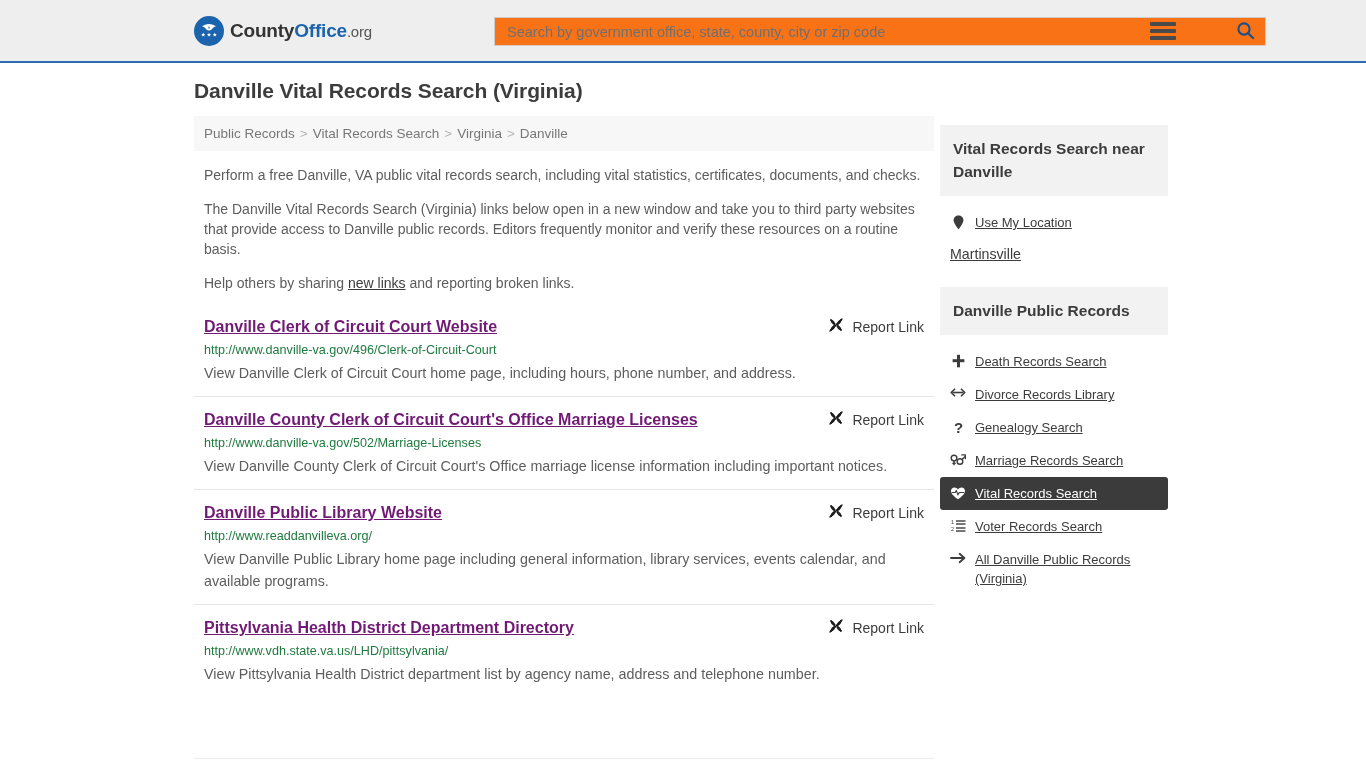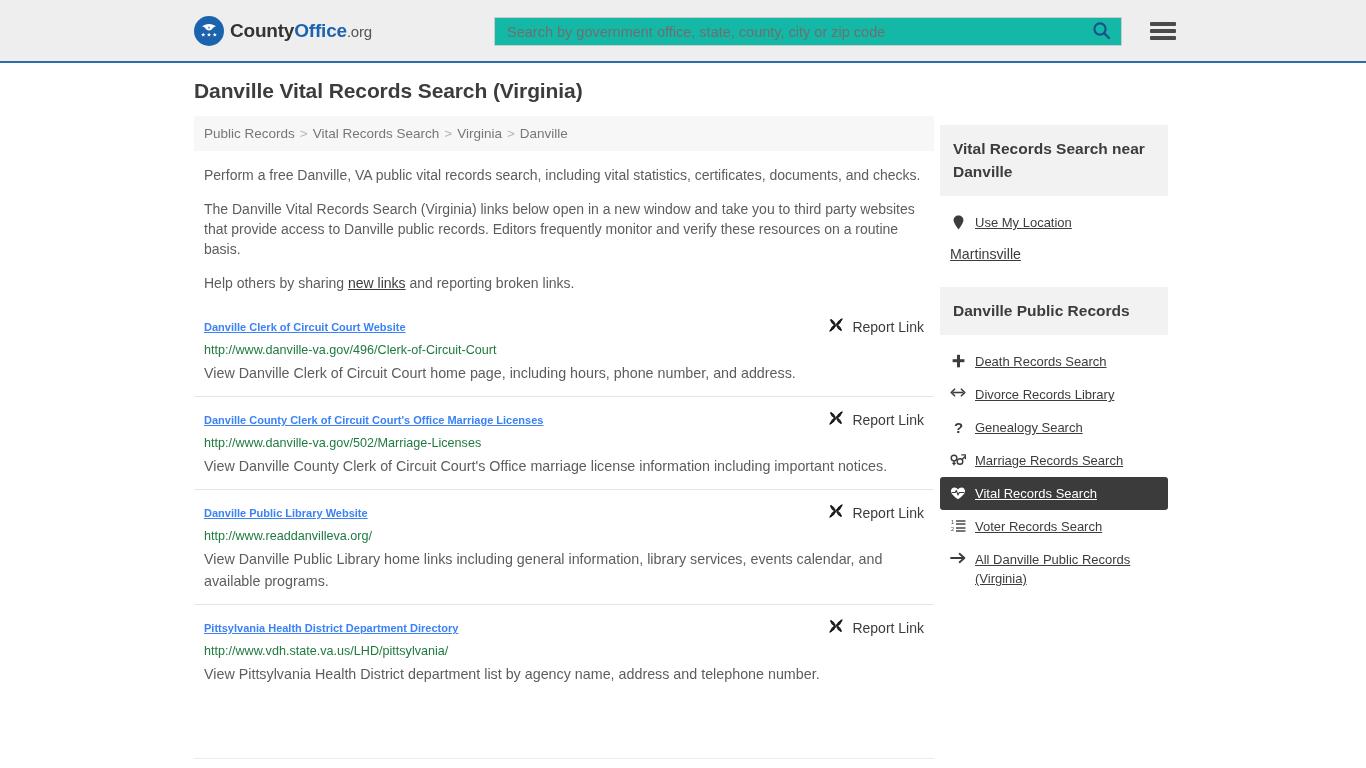--- a/index.html
+++ b/index.html
@@ -46,25 +46,25 @@
     white-space: nowrap;
   }
   .logo-text .bold-blue { color: #1b63ad; font-weight: bold; }
   .logo-text .bold-dark { color: #333333; font-weight: bold; }
   .logo-text .suffix { font-size: 15px; color: #555555; }
 
   .search-area {
     position: absolute;
     left: 494px;
     top: 17px;
-    width: 628px;
+    width: 772px;
     height: 29px;
     display: flex;
     align-items: center;
-    background: #14b8a6;
+    background: #f97316;
     border: 1px solid #cccccc;
     padding: 0 8px 0 10px;
   }
   #search-input {
     flex: 1;
     border: none;
     outline: none;
     font-size: 14.5px;
     color: #333333;
     font-family: "Liberation Sans", sans-serif;
@@ -147,23 +147,23 @@
 
   
   #results { margin-top: 16px; }
   .result {
     border-top: 1px solid #e6e6e6;
     padding: 13px 10px 12px 10px;
     position: relative;
   }
   .result:first-child { border-top: none; padding-top: 8px; }
   .result-title {
-    font-size: 11px;
+    font-size: 16px;
     font-weight: bold;
-    color: #3b82f6;
+    color: #701a75;
     text-decoration: underline;
     display: inline-block;
     max-width: 590px;
     line-height: 20px;
   }
   .report-link {
     position: absolute;
     right: 10px;
     top: 13px;
     display: flex;
@@ -355,21 +355,21 @@
               <path d="M3 13 C5.2 11.8 6.4 10.4 6.9 8.9" fill="none" stroke="#1a1a1a" stroke-width="1.5" stroke-linecap="round"></path>
               <path d="M3 13 C3.6 10.6 4.7 9.4 6.2 8.6" fill="none" stroke="#1a1a1a" stroke-width="1.5" stroke-linecap="round"></path>
               <path d="M13 13 C10.8 11.8 9.6 10.4 9.1 8.9" fill="none" stroke="#1a1a1a" stroke-width="1.5" stroke-linecap="round"></path>
               <path d="M13 13 C12.4 10.6 11.3 9.4 9.8 8.6" fill="none" stroke="#1a1a1a" stroke-width="1.5" stroke-linecap="round"></path>
               <line x1="2" y1="14" x2="14" y2="2" stroke="#1a1a1a" stroke-width="1.4" stroke-linecap="round"></line>
             </svg>
           </span>
           <span>Report Link</span>
         </a>
         <a class="result-url" href="#">http://www.readdanvilleva.org/</a>
-        <div class="result-desc">View Danville Public Library home links including general information, library services, events calendar, and available programs.</div>
+        <div class="result-desc">View Danville Public Library home page including general information, library services, events calendar, and available programs.</div>
       </div>
 
       <div class="result">
         <a class="result-title" href="#">Pittsylvania Health District Department Directory</a>
         <a class="report-link" href="#">
           <span class="unlink-icon">
             <svg width="16" height="16" viewBox="0 0 16 16">
               <path d="M3 3 C5.2 4.2 6.4 5.6 6.9 7.1" fill="none" stroke="#1a1a1a" stroke-width="1.5" stroke-linecap="round"></path>
               <path d="M3 3 C3.6 5.4 4.7 6.6 6.2 7.4" fill="none" stroke="#1a1a1a" stroke-width="1.5" stroke-linecap="round"></path>
               <path d="M13 3 C10.8 4.2 9.6 5.6 9.1 7.1" fill="none" stroke="#1a1a1a" stroke-width="1.5" stroke-linecap="round"></path>

